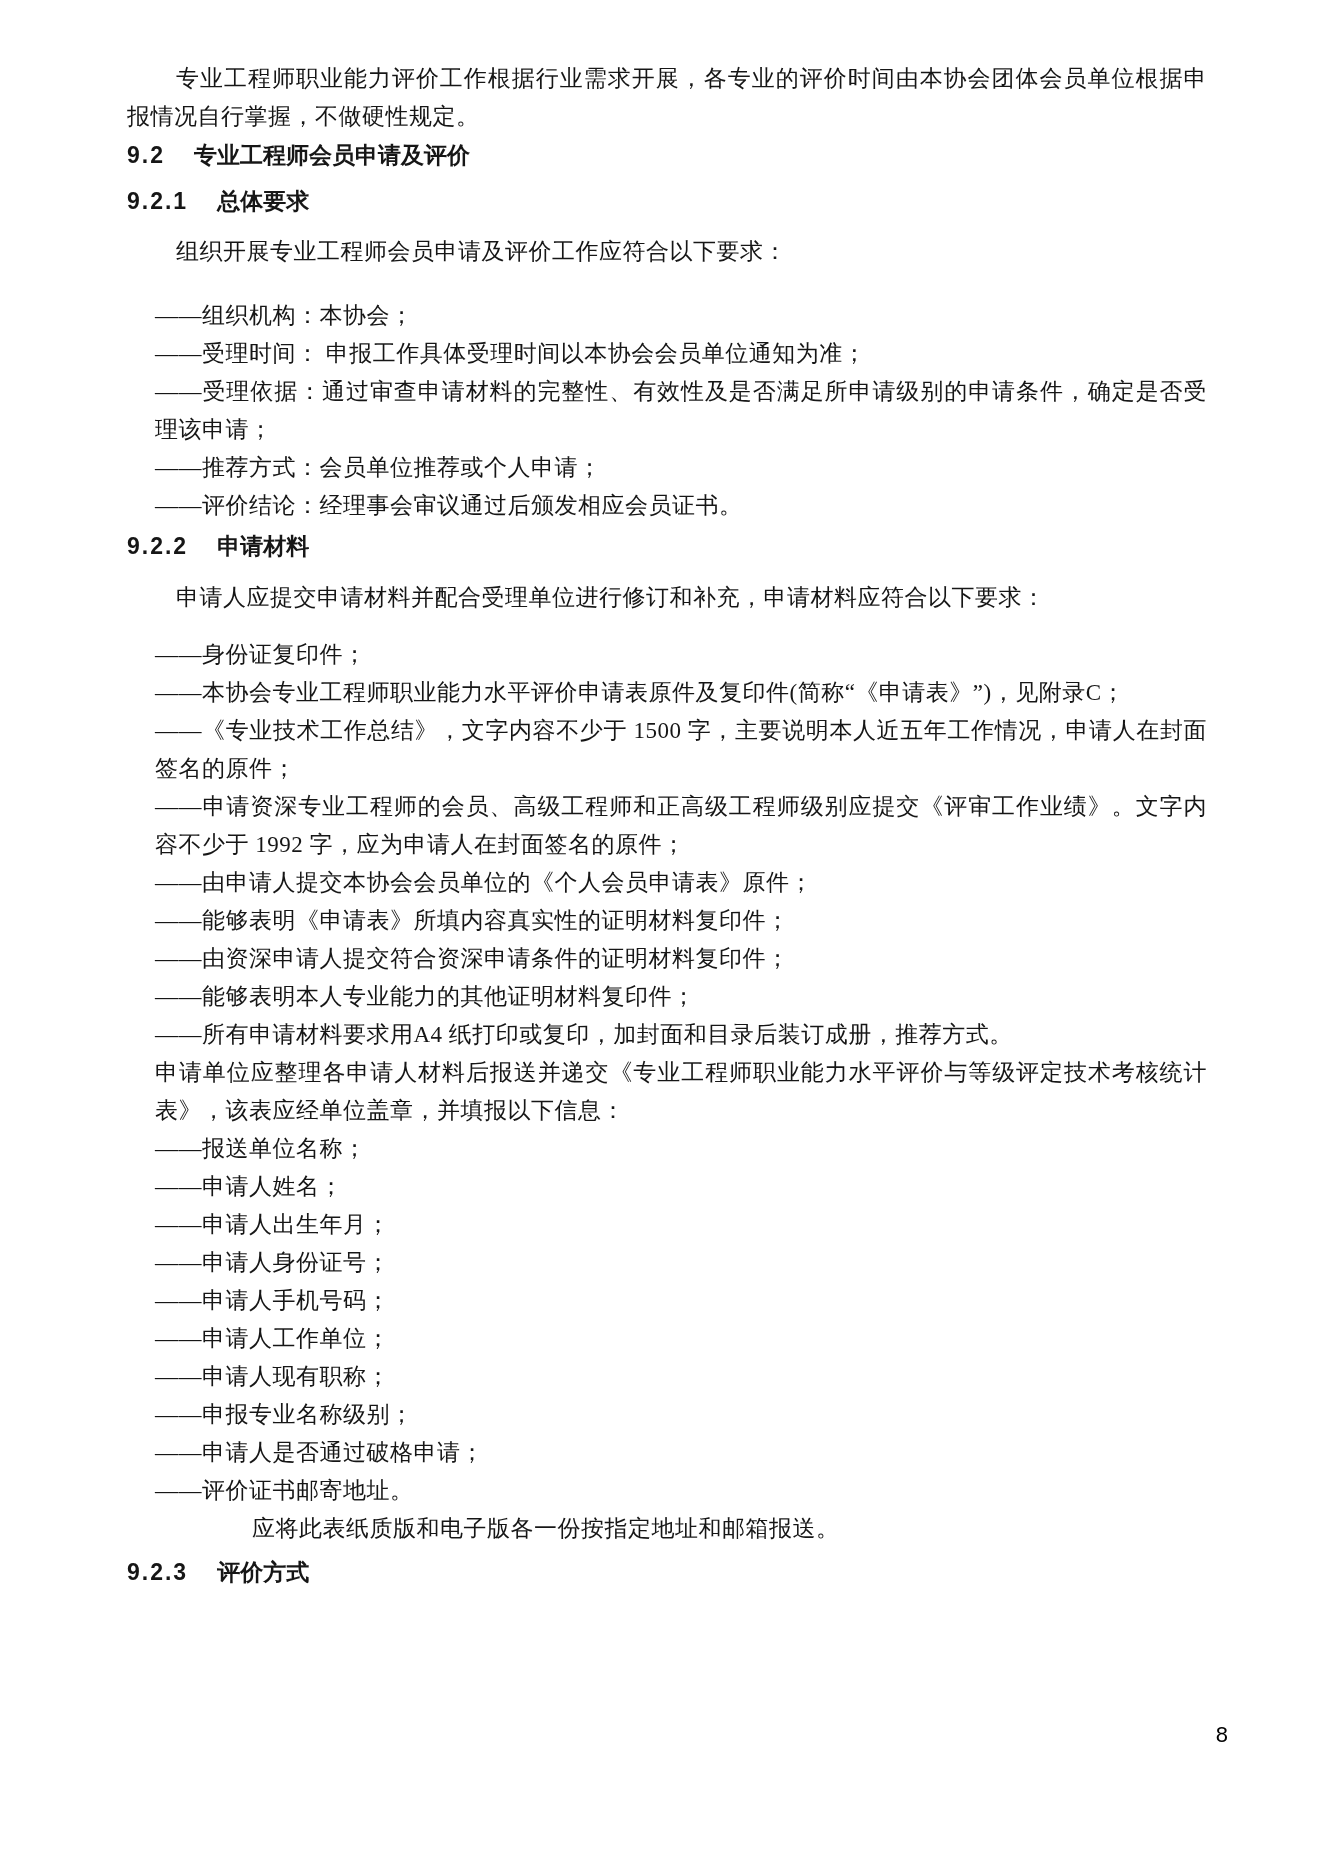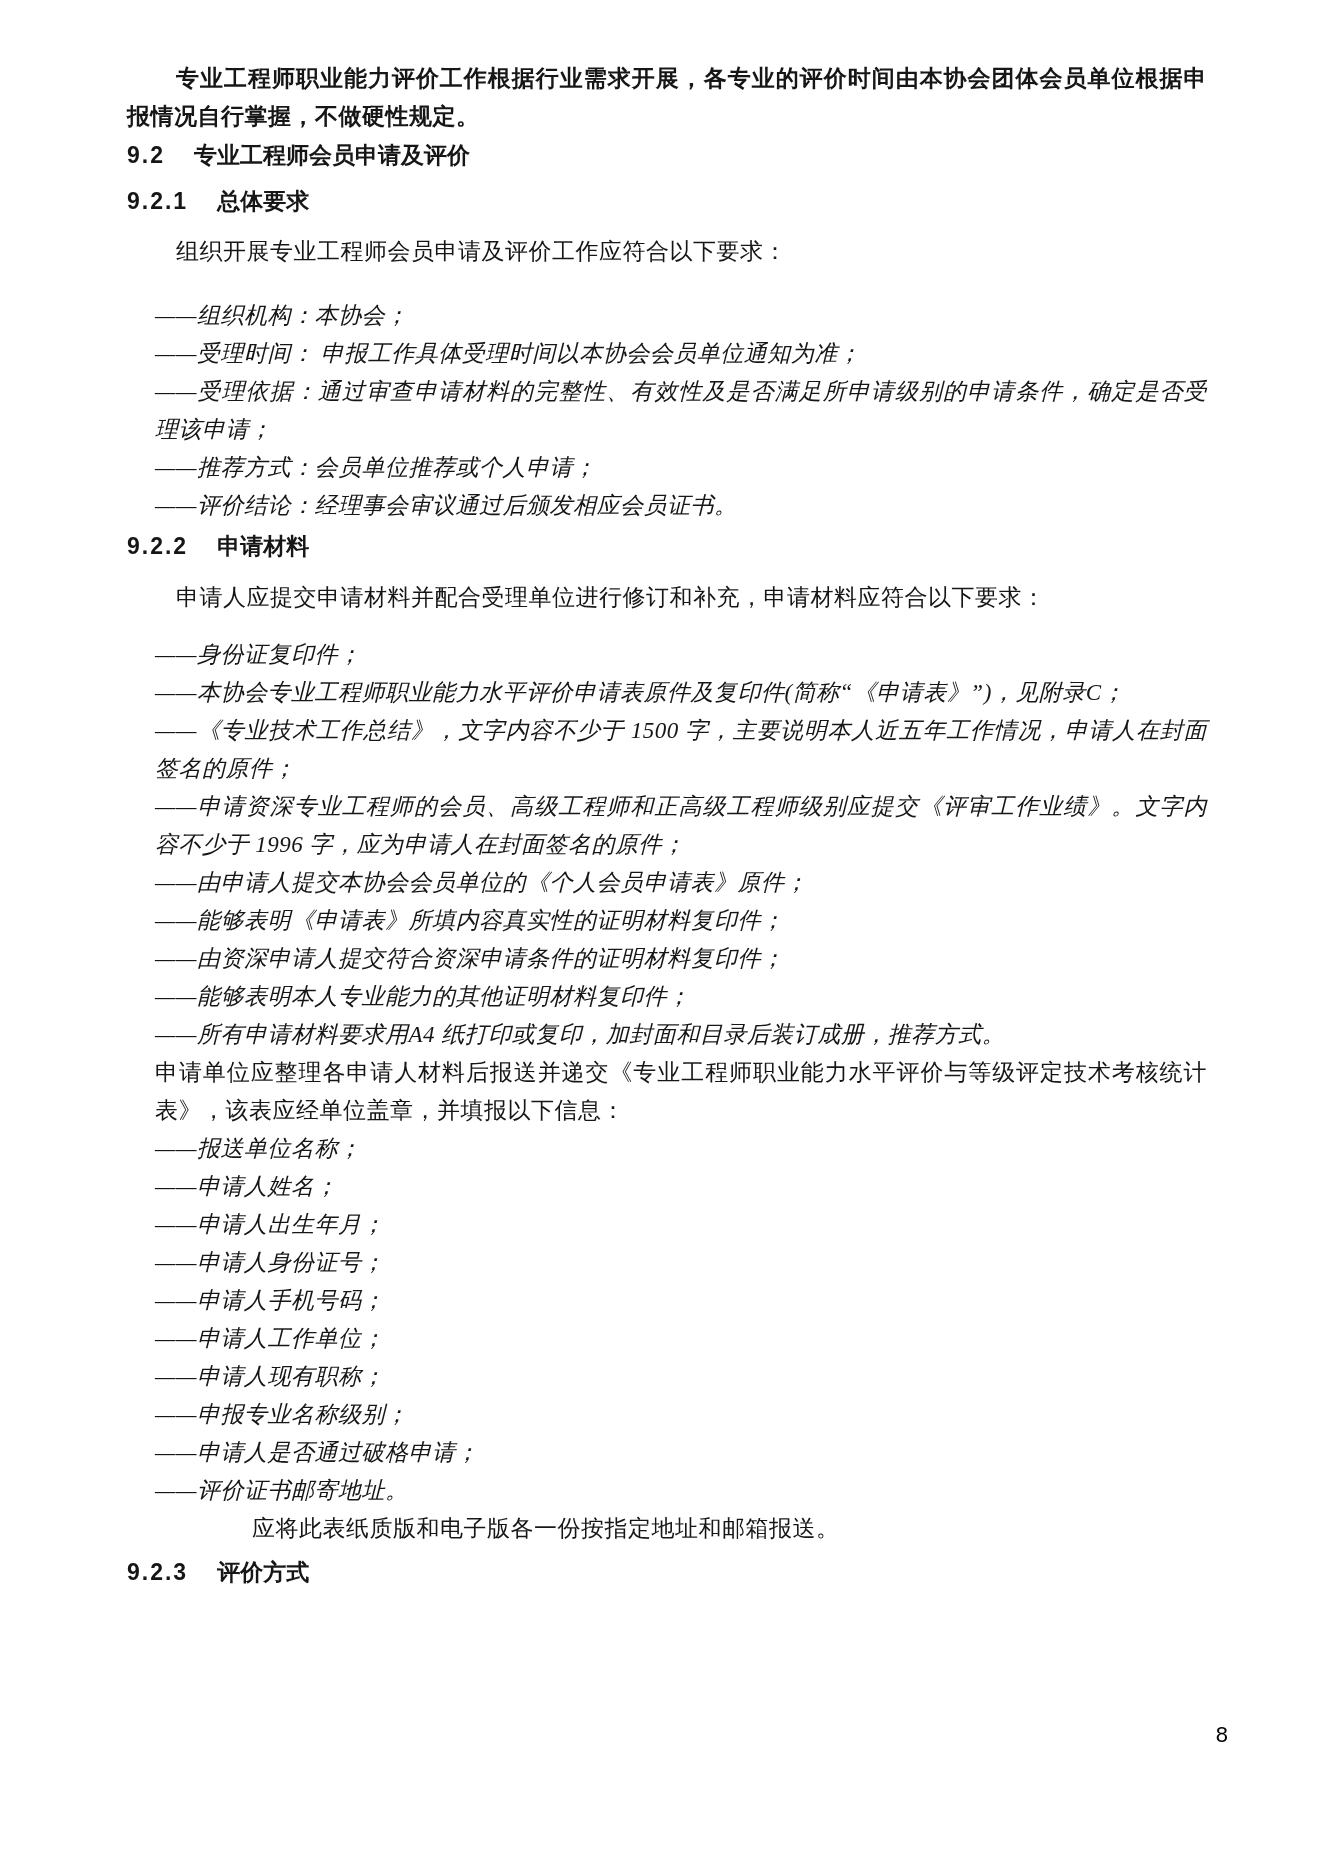--- a/index.html
+++ b/index.html
@@ -16,36 +16,36 @@
     position:absolute;
     left:127px;
     top:60px;
     width:1080px;
     font-size:23px;
     line-height:38px;
     letter-spacing:0.5px;
     text-align:justify;
   }
   p { margin:0; }
-  .para-indent { text-indent:49px;font-weight:bold; }
+  .para-indent { text-indent:49px; }
   .heading {
     font-family:"Liberation Sans","DejaVu Sans",sans-serif;
     font-weight:bold;
     font-size:23px;
     line-height:38px;
     letter-spacing:0;
     display:flex;
     align-items:baseline;
     text-align:left;
     gap:11px;
   }
   .heading .num { letter-spacing:2px; margin-right:18px; white-space:nowrap; }
   .lead-para { text-indent:49px; }
   .dash-list { margin-left:28px; }
-  .dash-list p { margin:0;font-style:italic; }
+  .dash-list p { margin:0; }
   .flush-para { margin-left:28px; }
   .note-para { margin-left:125px; text-align:left; }
   .h-92   { margin-top:0; }
   .h-921  { margin-top:8px; }
   .lead-921 { margin-top:13px; }
   .list-921 { margin-top:26px; }
   .h-922  { margin-top:2px; }
   .lead-922 { margin-top:14px; }
   .list-922 { margin-top:19px; }
   .h-923  { margin-top:5px; }
@@ -90,21 +90,21 @@
       <span class="num">9.2.2</span>
       <span class="title">申请材料</span>
     </div>
 
     <p class="lead-para lead-922">申请人应提交申请材料并配合受理单位进行修订和补充，申请材料应符合以下要求：</p>
 
     <div class="dash-list list-922">
       <p>——身份证复印件；</p>
       <p>——本协会专业工程师职业能力水平评价申请表原件及复印件(简称“《申请表》”)，见附录C；</p>
       <p>——《专业技术工作总结》，文字内容不少于 1500 字，主要说明本人近五年工作情况，申请人在封面签名的原件；</p>
-      <p>——申请资深专业工程师的会员、高级工程师和正高级工程师级别应提交《评审工作业绩》。文字内容不少于 1996 字，应为申请人在封面签名的原件；</p>
+      <p>——申请资深专业工程师的会员、高级工程师和正高级工程师级别应提交《评审工作业绩》。文字内容不少于 1992 字，应为申请人在封面签名的原件；</p>
       <p>——由申请人提交本协会会员单位的《个人会员申请表》原件；</p>
       <p>——能够表明《申请表》所填内容真实性的证明材料复印件；</p>
       <p>——由资深申请人提交符合资深申请条件的证明材料复印件；</p>
       <p>——能够表明本人专业能力的其他证明材料复印件；</p>
       <p>——所有申请材料要求用A4 纸打印或复印，加封面和目录后装订成册，推荐方式。</p>
     </div>
 
     <p class="flush-para">申请单位应整理各申请人材料后报送并递交《专业工程师职业能力水平评价与等级评定技术考核统计表》，该表应经单位盖章，并填报以下信息：</p>
 
     <div class="dash-list">

